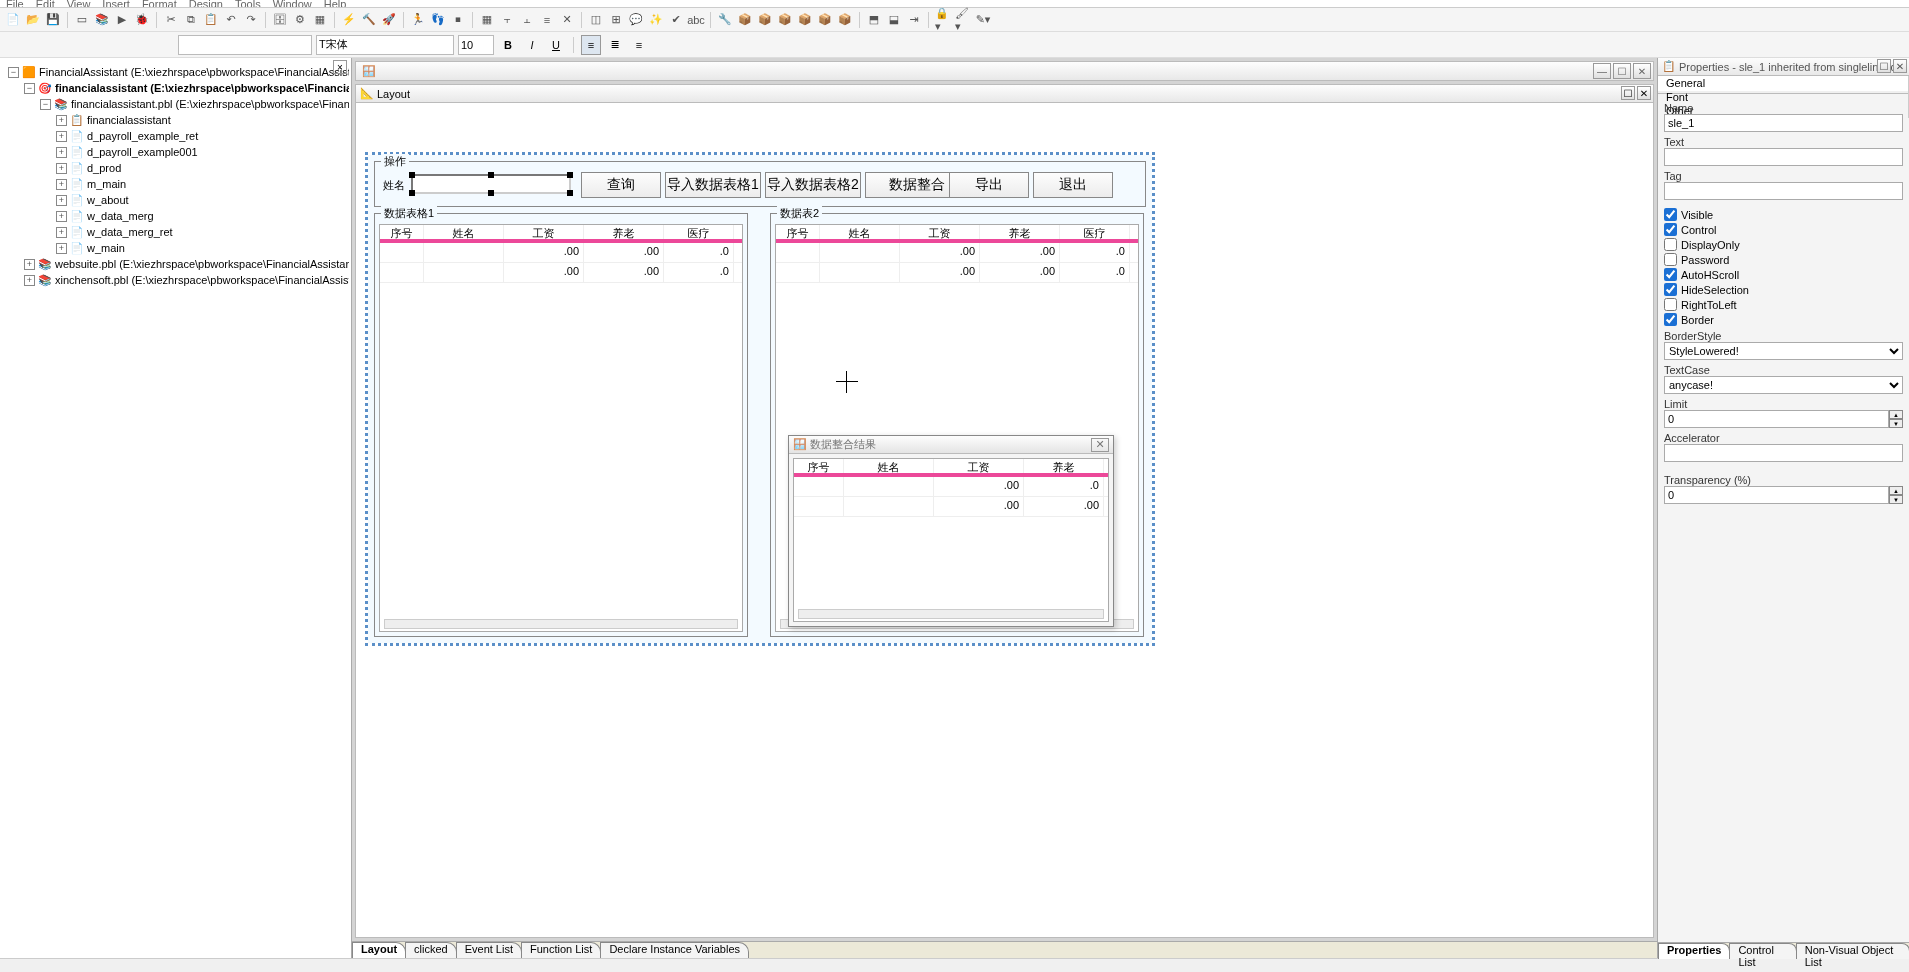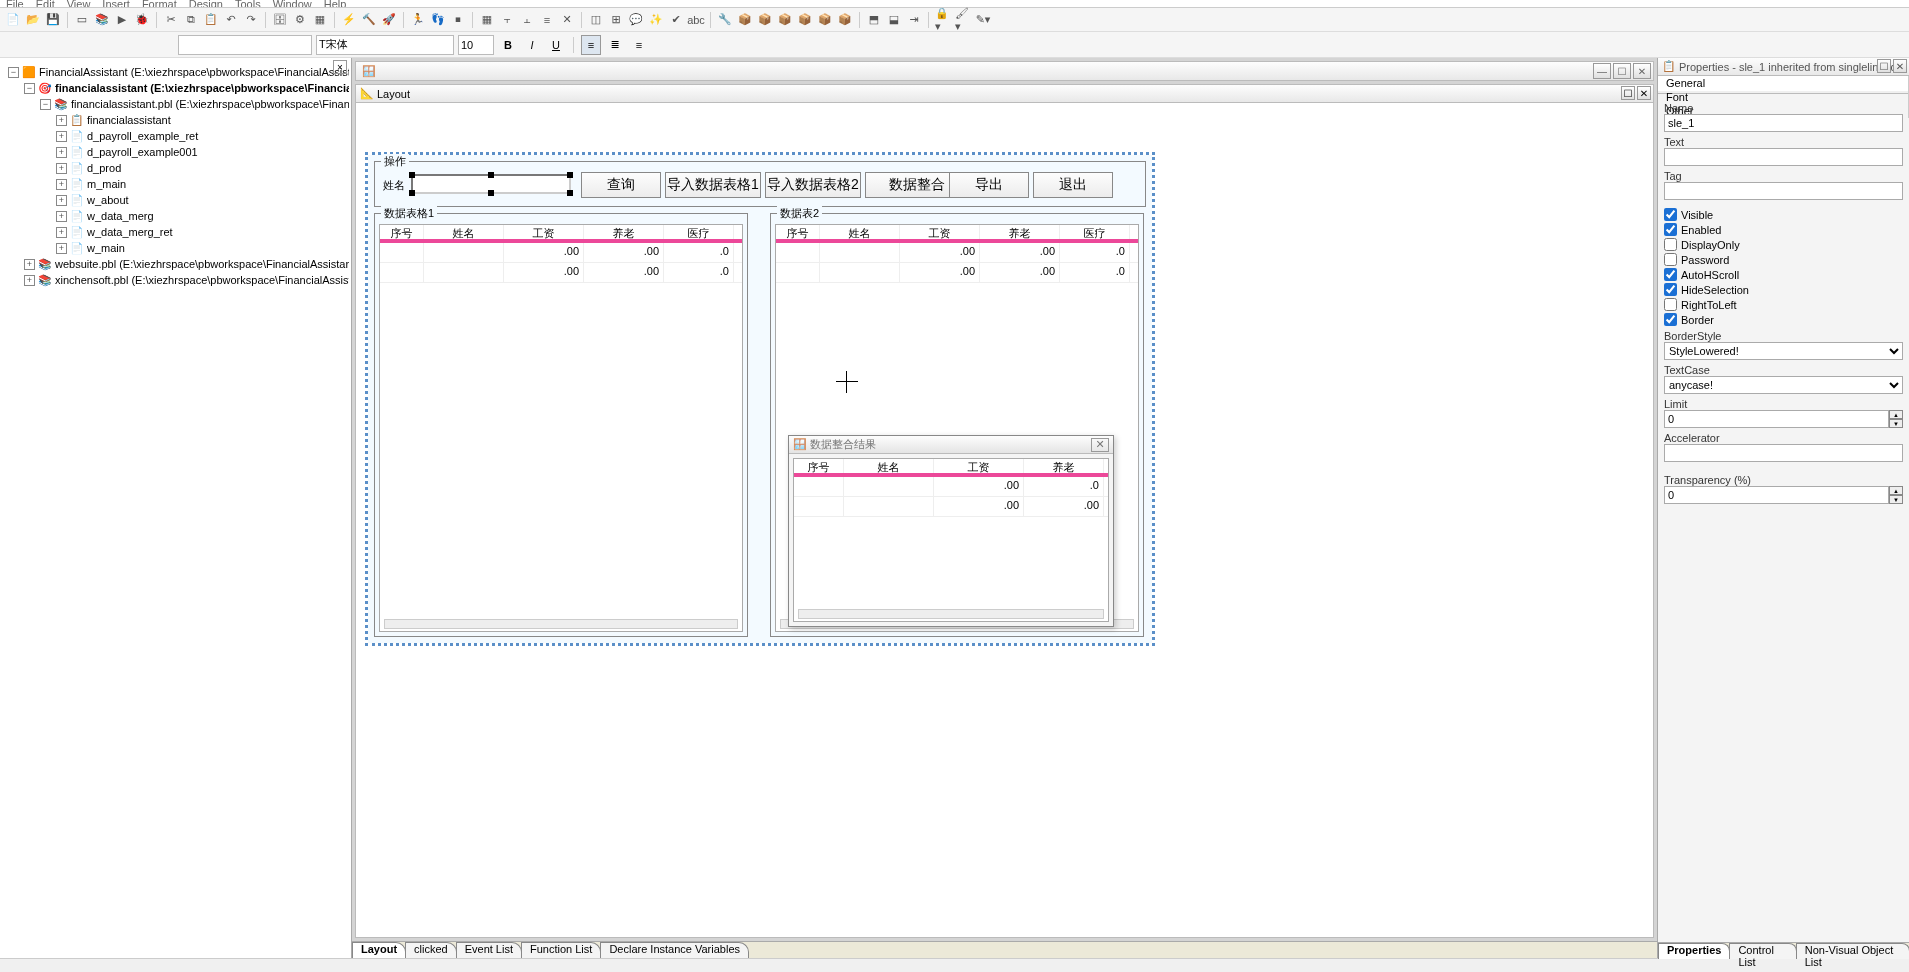--- a/index.html
+++ b/index.html
@@ -453,21 +453,21 @@
       <span class="prop-label">Tag</span>
       <input class="prop-input" value="" style="">
       <div style="height:6px"></div>
 
       <label class="prop-check">
           <input type="checkbox" checked="" style="">
           <span>Visible</span>
         </label>
       <label class="prop-check">
           <input type="checkbox" checked="" style="">
-          <span>Enabled</span>
+          <span>Control</span>
         </label>
       <label class="prop-check">
           <input type="checkbox" style="">
           <span>DisplayOnly</span>
         </label>
       <label class="prop-check">
           <input type="checkbox" style="">
           <span>Password</span>
         </label>
       <label class="prop-check">

